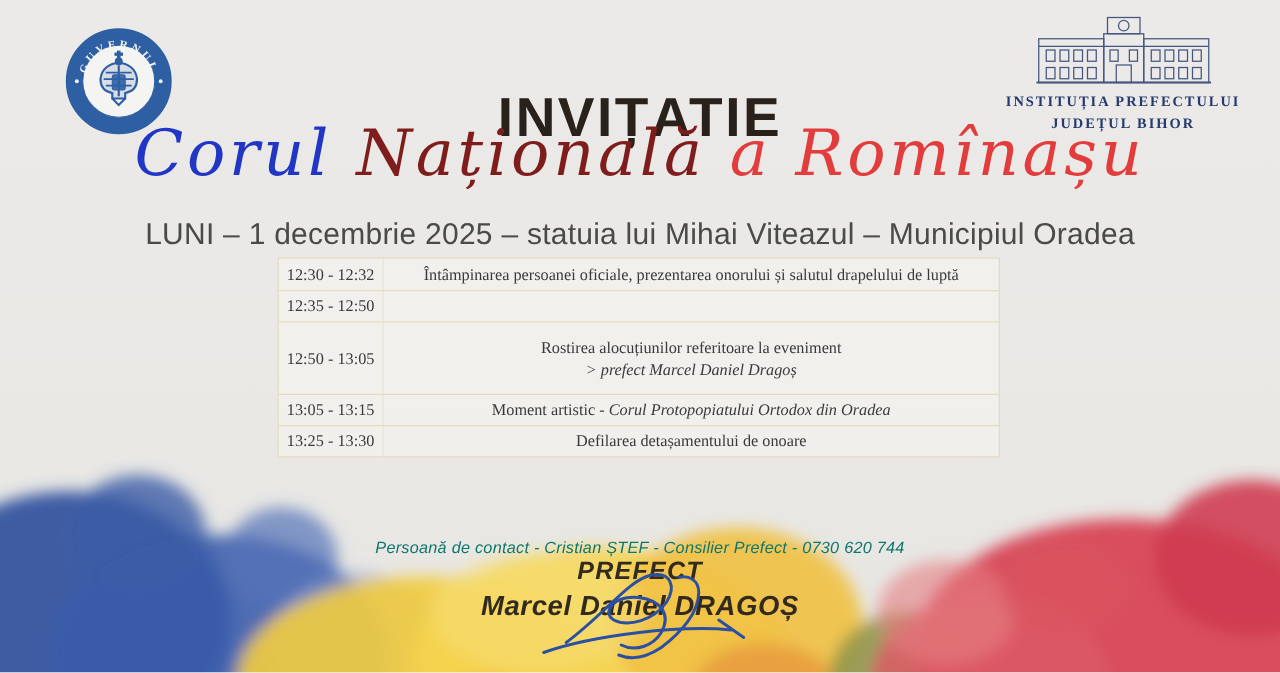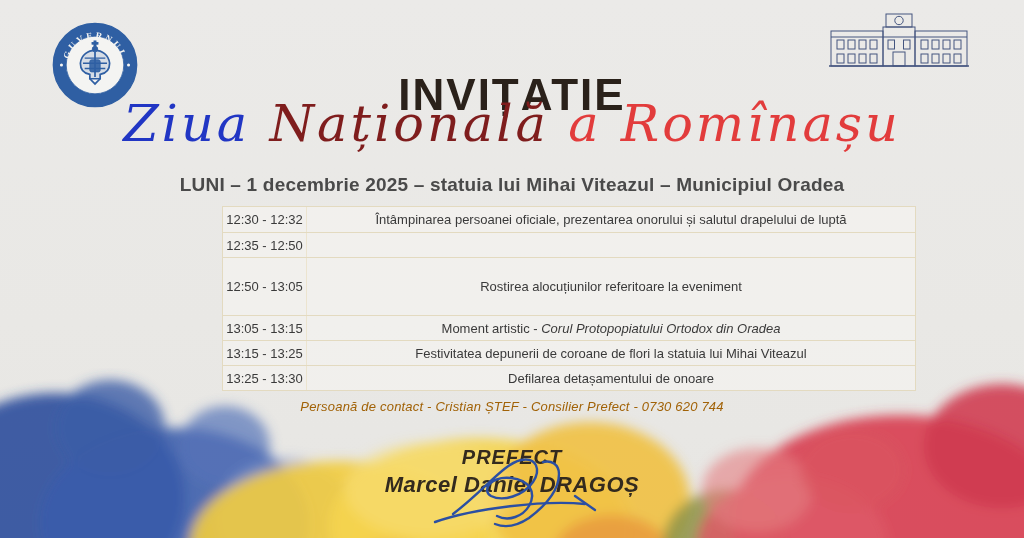--- a/index.html
+++ b/index.html
@@ -32,51 +32,51 @@
     font-family:"DejaVu Serif", serif; font-style:italic;
     font-size:51px; font-weight:500; letter-spacing:3px; line-height:1.1;
     white-space:nowrap;
   }
   .sw-blue   { color:#2136c4; }
   .sw-yellow { color:#7f1d1d; }
   .sw-red    { color:#e23c3c; }
 
   .subtitle {
     left:0; right:0; top:174px; text-align:center;
-    font-size:19px; font-weight:700; color:#4a4a4a; letter-spacing:.2px;
+    font-size:24px; font-weight:400; color:#4a4a4a; letter-spacing:.2px;
   }
 
   
   .schedule {
-    left:222px; top:206px; width:694px;
+    left:222px; top:206px; width:578px;
     background:rgba(253,251,247,.42);
     border:1px solid #e3dac0;
-    font-size:13px; color:#3a3a3a;
+    font-size:13px; color:#3a3a3a;font-family:Liberation Serif, serif;
   }
   .srow {
     display:grid; grid-template-columns:84px 1fr;
     border-top:1px solid #e3dac0;
   }
   .srow:first-child { border-top:none; }
   .scell-time {
     display:flex; align-items:center; justify-content:center;
     border-right:1px solid #ece4cf; padding:2px 2px;
   }
   .scell-event {
     display:flex; flex-direction:column; align-items:center;
     justify-content:center; padding:2px 6px;
   }
   .srow-normal { min-height:25px; }
   .srow-tall   { min-height:58px; }
   .srow-tall .scell-event { line-height:18px; }
   .em { font-style:italic; }
 
   .contact-line {
-    left:0; right:0; top:399px; text-align:center;
-    font-size:13px; font-style:italic; color:#a16207; letter-spacing:.2px;
+    left:0; right:0; top:430px; text-align:center;
+    font-size:13px; font-style:italic; color:#0f766e; letter-spacing:.2px;
   }
 
   
   .signer { left:0; right:0; top:446px; text-align:center; color:#332a1e; z-index:4;font-style:italic; }
   .signer-role { font-size:20px; font-weight:800; letter-spacing:1px; }
   .signer-name { font-size:22px; font-weight:800; letter-spacing:.5px; margin-top:3px; }
   .signature-svg { left:425px; top:452px; width:215px; height:84px; z-index:5; pointer-events:none; }
 
   
   .watercolor { left:0; bottom:0; width:1024px; height:170px; z-index:1; pointer-events:none; }
@@ -170,57 +170,58 @@
       <rect x="125" y="28" width="7" height="9"></rect>
     <rect x="92" y="42" width="7" height="9"></rect>
       <rect x="103" y="42" width="7" height="9"></rect>
       <rect x="114" y="42" width="7" height="9"></rect>
       <rect x="125" y="42" width="7" height="9"></rect>
     <rect x="59" y="28" width="6.5" height="9"></rect>
       <rect x="74.5" y="28" width="6.5" height="9"></rect>
     <rect x="64" y="40" width="12" height="14"></rect>
     <line x1="0" y1="54" x2="140" y2="54" stroke-width="1.6"></line>
   </svg>
+  <div class="prefecture-caption">
+    <div>INSTITUȚIA PREFECTULUI</div>
+    <div>JUDEȚUL BIHOR</div>
+  </div>
 </div>
 
 <div class="abs script-heading content-z">
-  <span class="sw-blue">Ziua</span>
+  <span class="sw-blue">Corul</span>
   <span> </span>
   <span class="sw-yellow">Națională</span>
   <span> </span>
   <span class="sw-red">a Romînașu</span>
 </div>
 
 <div class="abs subtitle content-z">LUNI – 1 decembrie 2025 – statuia lui Mihai Viteazul – Municipiul Oradea</div>
 
 <div class="abs schedule content-z">
   <div class="srow srow-normal">
     <div class="scell-time">12:30 - 12:32</div>
     <div class="scell-event">Întâmpinarea persoanei oficiale, prezentarea onorului și salutul drapelului de luptă</div>
   </div>
   <div class="srow srow-normal">
     <div class="scell-time">12:35 - 12:50</div>
   </div>
   <div class="srow srow-tall">
     <div class="scell-time">12:50 - 13:05</div>
     <div class="scell-event">
       <div>Rostirea alocuțiunilor referitoare la eveniment</div>
+      <div class="em">&gt; prefect Marcel Daniel Dragoș</div>
     </div>
   </div>
   <div class="srow srow-normal">
     <div class="scell-time">13:05 - 13:15</div>
     <div class="scell-event">
       <div>
         <span>Moment artistic - </span><span class="em">Corul Protopopiatului Ortodox din Oradea</span>
       </div>
     </div>
-  </div>
-  <div class="srow srow-normal">
-    <div class="scell-time">13:15 - 13:25</div>
-    <div class="scell-event">Festivitatea depunerii de coroane de flori la statuia lui Mihai Viteazul</div>
   </div>
   <div class="srow srow-normal">
     <div class="scell-time">13:25 - 13:30</div>
     <div class="scell-event">Defilarea detașamentului de onoare</div>
   </div>
 </div>
 
 <div class="abs contact-line content-z">Persoană de contact - Cristian ȘTEF - Consilier Prefect - 0730 620 744</div>
 
 <div class="abs signer">

